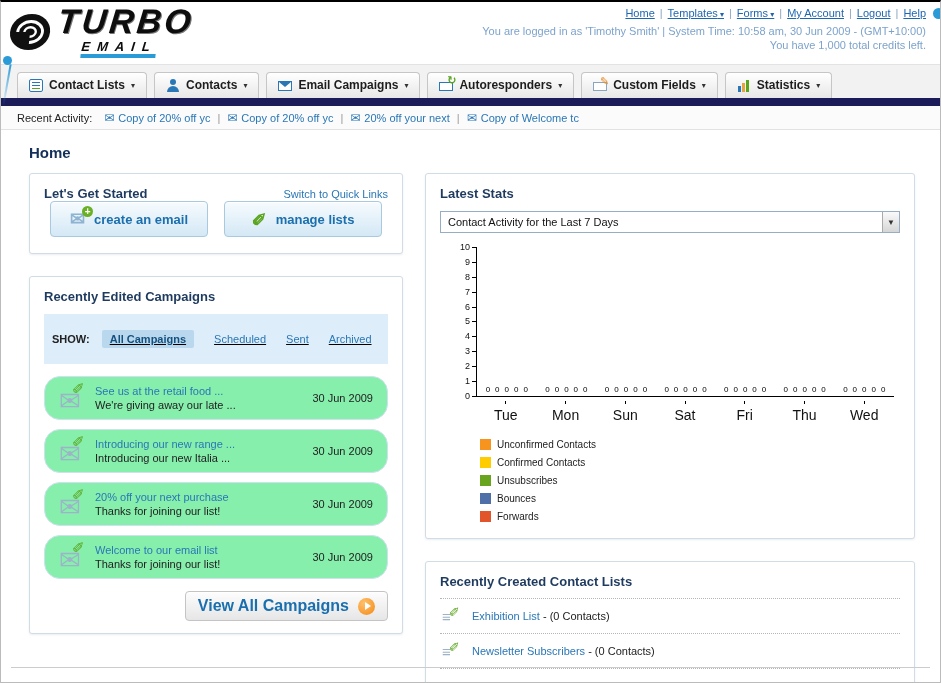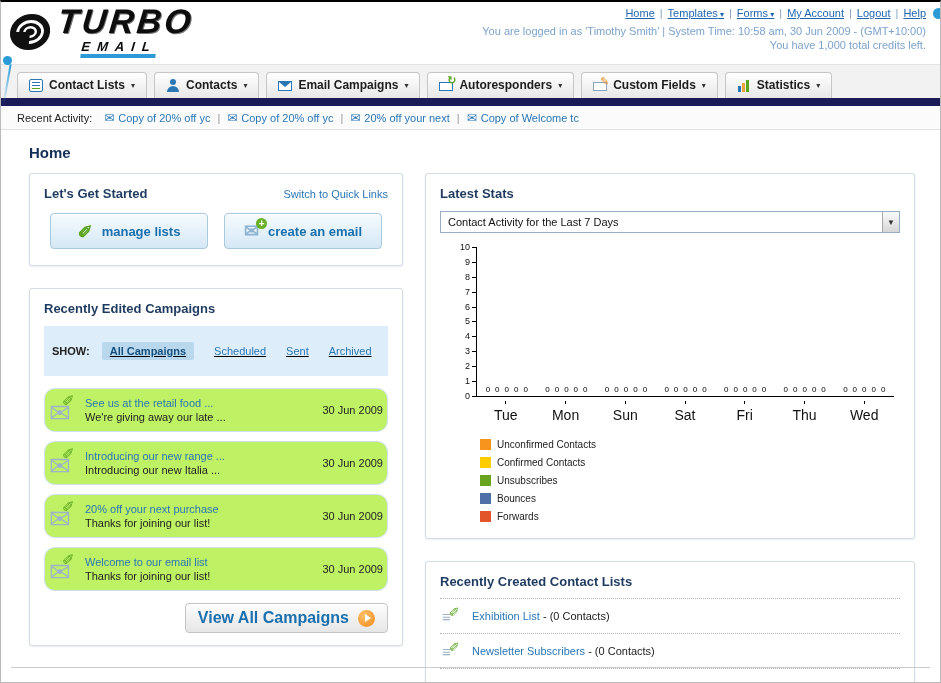--- a/index.html
+++ b/index.html
@@ -68,40 +68,40 @@
   .page-title { font-size:15px; font-weight:bold; color:#14305a; margin:4px 0 12px; }
   .columns { display:flex; gap:22px; align-items:flex-start; }
   .left-col { flex:0 0 374px; }
   .right-col { flex:0 0 490px; }
 
   .panel { background:#fff; border:1px solid #d2dce4; border-radius:3px; padding:12px 14px;
            box-shadow:0 1px 2px rgba(120,140,160,.15); margin-bottom:22px; }
   .panel-title { font-size:13px; font-weight:bold; color:#1e3a5f; }
 
   
-  .gs-head { display:flex; justify-content:space-between; align-items:center; margin-bottom:12px; }
+  .gs-head { display:flex; justify-content:space-between; align-items:center; }
   .gs-link { font-size:11px; color:#2a77b6; text-decoration:none; cursor:pointer; }
   .gs-buttons { display:flex; gap:16px; padding:0 6px 4px; }
   .gs-btn { flex:1; display:flex; align-items:center; justify-content:center; gap:9px; height:36px;
             background:linear-gradient(#f6fbfe,#d4e8f5); border:1px solid #a8c9de; border-radius:4px;
             color:#1a6fae; font-weight:bold; font-size:13px; cursor:pointer; box-shadow:inset 0 1px 0 #fff; }
   .icon-pencil::before { content:"✎"; font-size:18px; color:#5aa41e; display:inline-block; transform:rotate(-90deg); }
   .icon-mailplus { position:relative; display:inline-block; }
   .icon-mailplus::before { content:"✉"; font-size:18px; color:#8fb4d2; }
   .icon-mailplus::after { content:"+"; position:absolute; right:-8px; top:-2px; width:11px; height:11px; line-height:11px;
                           border-radius:50%; background:#6ab024; color:#fff; font-size:10px; font-weight:bold; text-align:center; }
 
   
   .filter-bar { background:#ddeefa; display:flex; align-items:center; gap:12px; font-size:11px;
                 padding:16px 8px; margin:10px 0 12px; }
   .filter-label { font-weight:bold; color:#222; }
   .filter { color:#2a77b6; text-decoration:none; cursor:pointer; }
   .filter.active { background:#b9d8ee; color:#14507e; font-weight:bold; padding:3px 8px; border-radius:2px; }
-  .camp-item { border:1px solid #cfe0ef; border-radius:11px; padding:6px 4px; display:flex; align-items:center;
-               margin-bottom:9px; background:#bef264; cursor:pointer; }
+  .camp-item { border:1px solid #cfe0ef; border-radius:16px; padding:6px 14px; display:flex; align-items:center;
+               margin-bottom:9px; background:#86efac; cursor:pointer; }
   .camp-icon { position:relative; flex:0 0 36px; height:30px; }
   .camp-icon::before { content:"✉"; position:absolute; left:0; bottom:-4px; font-size:26px; color:#9db4c8; }
   .camp-icon::after { content:"✎"; position:absolute; left:14px; top:-4px; font-size:15px; color:#5aa41e;
                       display:inline-block; transform:rotate(-90deg); }
   .camp-texts { flex:1; }
   .camp-title { display:block; color:#2a77b6; font-size:11px; text-decoration:none; margin-bottom:2px; cursor:pointer; }
   .camp-sub { color:#222; font-size:11px; }
   .camp-date { width:72px; text-align:right; font-size:11px; color:#222; }
   .btn-row { text-align:right; margin-top:12px; }
   .cta-btn { display:inline-flex; align-items:center; gap:9px; background:linear-gradient(#fdfdfd,#e6e6e6);
@@ -239,26 +239,26 @@
 
       <div class="left-col">
 
         <section class="panel">
           <div class="gs-head">
             <span class="panel-title">Let's Get Started</span>
             <a class="gs-link">Switch to Quick Links</a>
           </div>
           <div class="gs-buttons">
             <button class="gs-btn">
+              <span class="icon-mailplus"></span>
+              <span>create an email</span>
+            </button>
+            <button class="gs-btn">
               <span class="icon-pencil"></span>
               <span>manage lists</span>
-            </button>
-            <button class="gs-btn">
-              <span class="icon-mailplus"></span>
-              <span>create an email</span>
             </button>
           </div>
         </section>
 
         <section class="panel">
           <div class="panel-title">Recently Edited Campaigns</div>
           <div class="filter-bar">
             <span class="filter-label">SHOW:</span>
             <span class="ra-items" style="gap:20px;display:flex;text-decoration:underline;">
                 <a class="filter active">All Campaigns</a>

